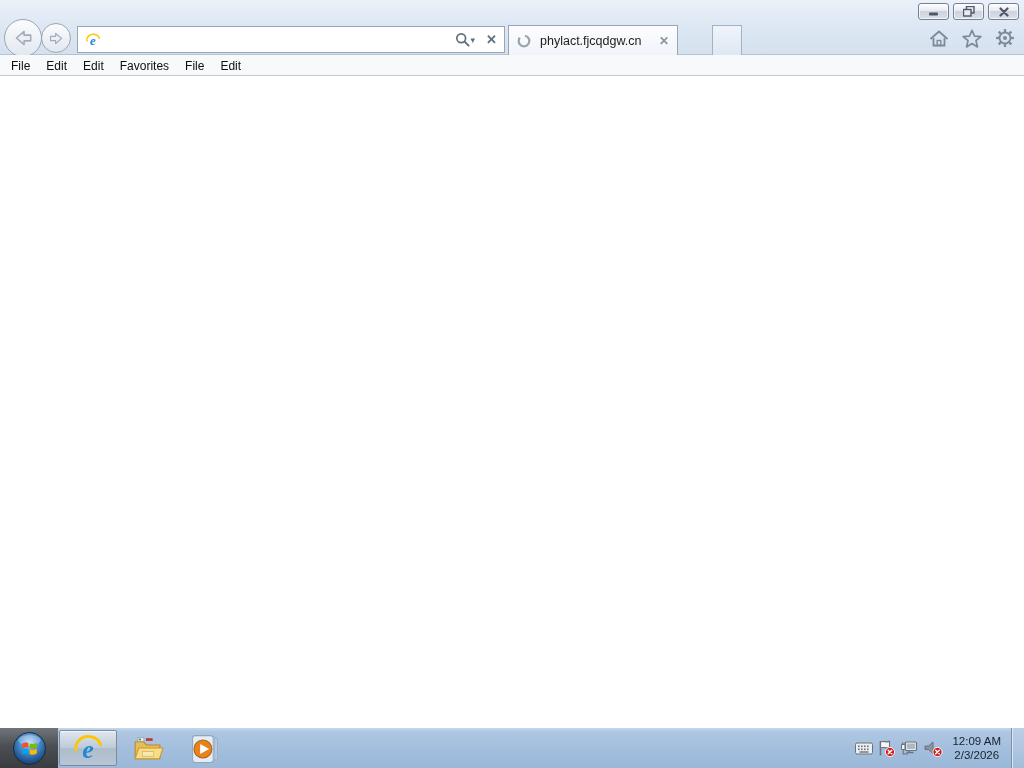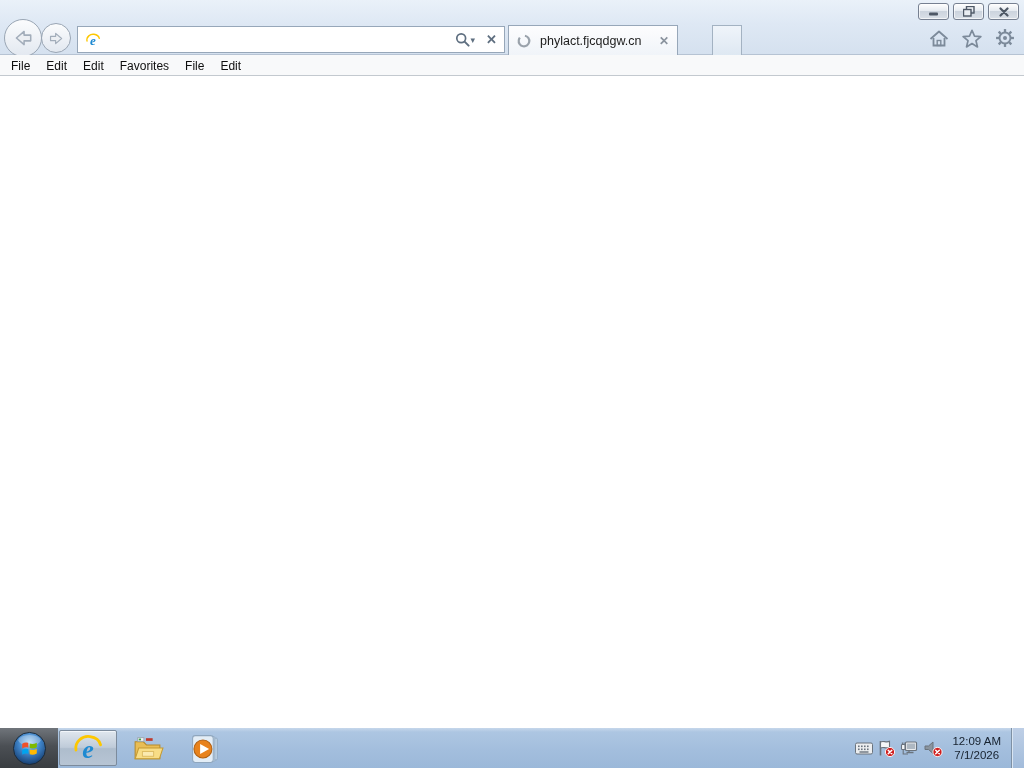--- a/index.html
+++ b/index.html
@@ -250,19 +250,19 @@
       </span>
       <span class="tray-icon">
         <svg width="20" height="19" viewBox="0 0 20 19">
             <path d="M2 7 L5.5 7 L10 3 L10 14.5 L5.5 10.5 L2 10.5 Z" fill="#8a949e" stroke="#6a737d" stroke-width="1"></path>
             <circle cx="14.5" cy="13" r="4.6" fill="#cf1d1d" stroke="#fff" stroke-width="0.9"></circle>
             <path d="M12.7 11.2 L16.3 14.8 M16.3 11.2 L12.7 14.8" stroke="#fff" stroke-width="1.5" stroke-linecap="round"></path>
           </svg>
       </span>
       <div class="clock">
         <div>12:09 AM</div>
-        <div>7/1/2026</div>
+        <div>2/3/2026</div>
       </div>
     </div>
 
     <div class="show-desktop"></div>
   </div>
 </div>
 
 </body></html>

